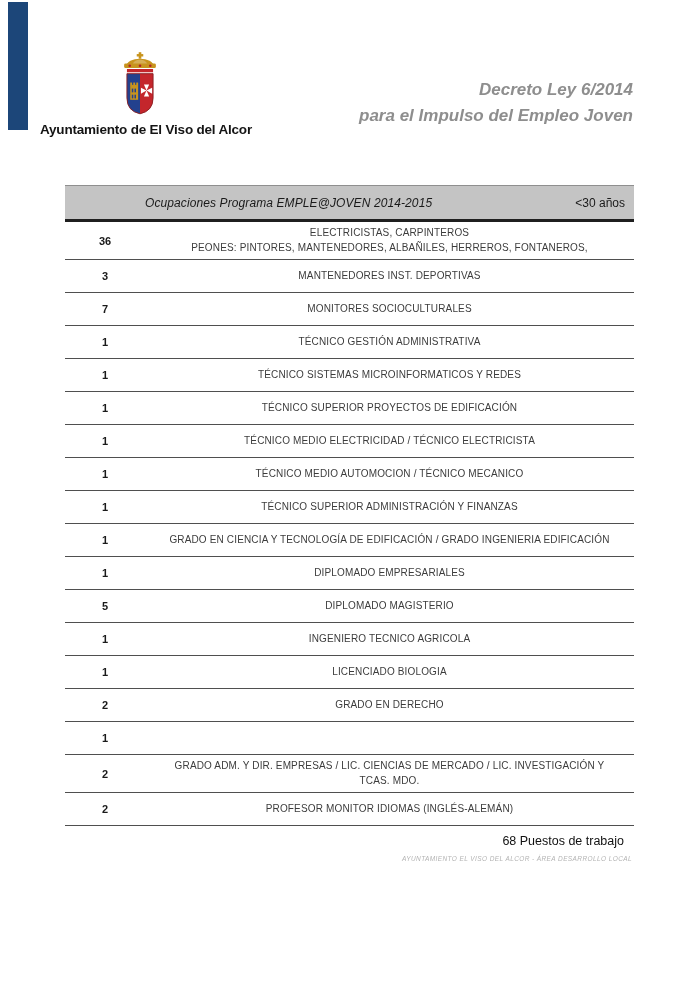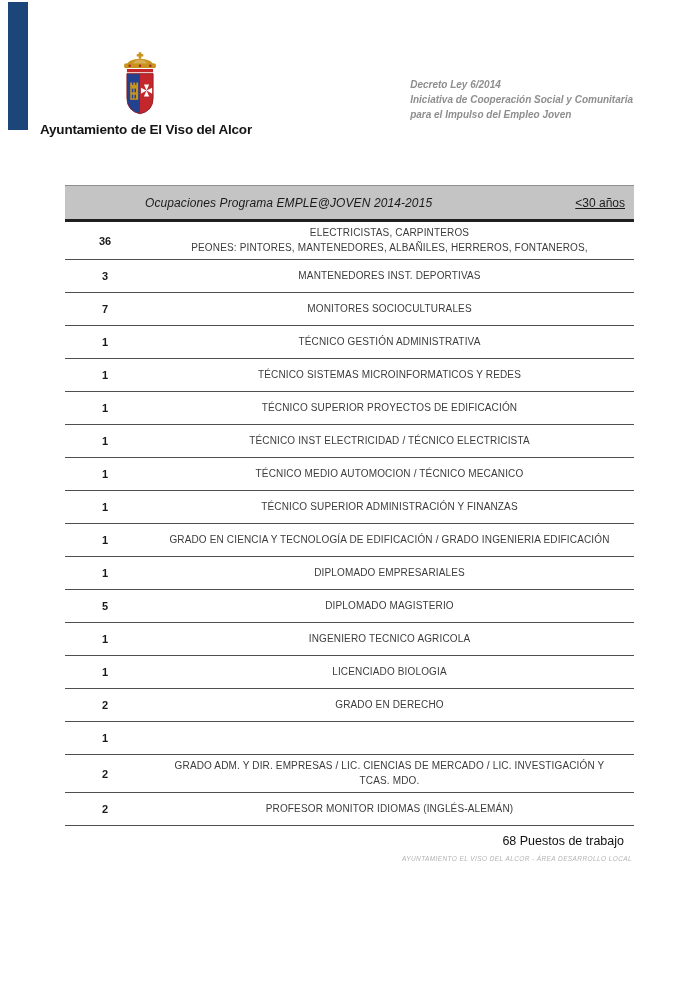--- a/index.html
+++ b/index.html
@@ -17,40 +17,40 @@
   }
   .brand {
     position:absolute; left:40px; top:48px; width:200px; text-align:center;
   }
   .brand svg { display:block; margin:0 auto 4px auto; }
   .brand-name {
     font-size:13.5px; font-weight:bold; color:#141414; letter-spacing:-0.2px;
     white-space:nowrap;
   }
   .decree {
-    position:absolute; right:67px; top:77px; text-align:left;
-    font-size:10px; font-weight:bold; font-style:italic; color:#8e8e8e;
+    position:absolute; right:67px; top:77px; text-align:right;
+    font-size:17px; font-weight:bold; font-style:italic; color:#8e8e8e;
     line-height:1.5;
   }
 
   
   .jobs-table { position:absolute; left:65px; top:185px; width:569px; }
   .thead {
     height:37px; background:#c4c4c4;
     border-top:1px solid #8f8f8f;
     border-bottom:3px solid #1f1f1f;
     display:flex; align-items:center; position:relative;
   }
   .thead .title {
     flex:1; margin-left:80px; text-align:left;
     font-size:12px; font-style:italic; color:#1a1a1a; letter-spacing:0.1px;
   }
   .thead .age {
     position:absolute; right:9px; top:0; height:100%; display:flex; align-items:center;
-    font-size:12px; color:#1a1a1a;text-decoration:underline;
+    font-size:12px; color:#1a1a1a;
   }
   .row {
     display:flex; align-items:center;
     min-height:33px; border-bottom:1px solid #4f4f4f;
   }
   .row .count {
     width:80px; flex:0 0 80px; text-align:center;
     font-size:11px; font-weight:bold; color:#1a1a1a;
   }
   .row .occ {
@@ -103,21 +103,20 @@
       <polygon points="34.2,37.5 39.8,37.5 37,44" fill="#ffffff"></polygon>
       <polygon points="34.2,50.5 39.8,50.5 37,44" fill="#ffffff"></polygon>
       <polygon points="31,41 31,47.5 37,44" fill="#ffffff"></polygon>
       <polygon points="43,41 43,47.5 37,44" fill="#ffffff"></polygon>
     </svg>
     <div class="brand-name">Ayuntamiento de El Viso del Alcor</div>
   </div>
 
   <div class="decree">
     <div>Decreto Ley 6/2014</div>
-    <div>Iniciativa de Cooperación Social y Comunitaria</div>
     <div>para el Impulso del Empleo Joven</div>
   </div>
 
   <div class="jobs-table">
     <div class="thead">
       <div class="title">Ocupaciones Programa EMPLE@JOVEN 2014-2015</div>
       <div class="age">&lt;30 años</div>
     </div>
 
     <div id="rows">
@@ -160,21 +159,21 @@
   <div class="row">
     <div class="count">1</div>
     <div class="occ">
             <div>TÉCNICO SUPERIOR PROYECTOS DE EDIFICACIÓN</div>
           </div>
   </div>
 
   <div class="row">
     <div class="count">1</div>
     <div class="occ">
-            <div>TÉCNICO INST ELECTRICIDAD / TÉCNICO ELECTRICISTA</div>
+            <div>TÉCNICO MEDIO ELECTRICIDAD / TÉCNICO ELECTRICISTA</div>
           </div>
   </div>
 
   <div class="row">
     <div class="count">1</div>
     <div class="occ">
             <div>TÉCNICO MEDIO AUTOMOCION / TÉCNICO MECANICO</div>
           </div>
   </div>
 

